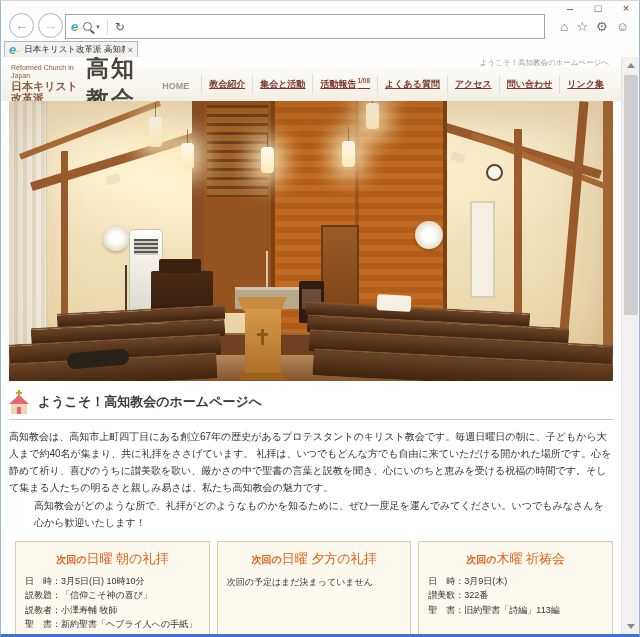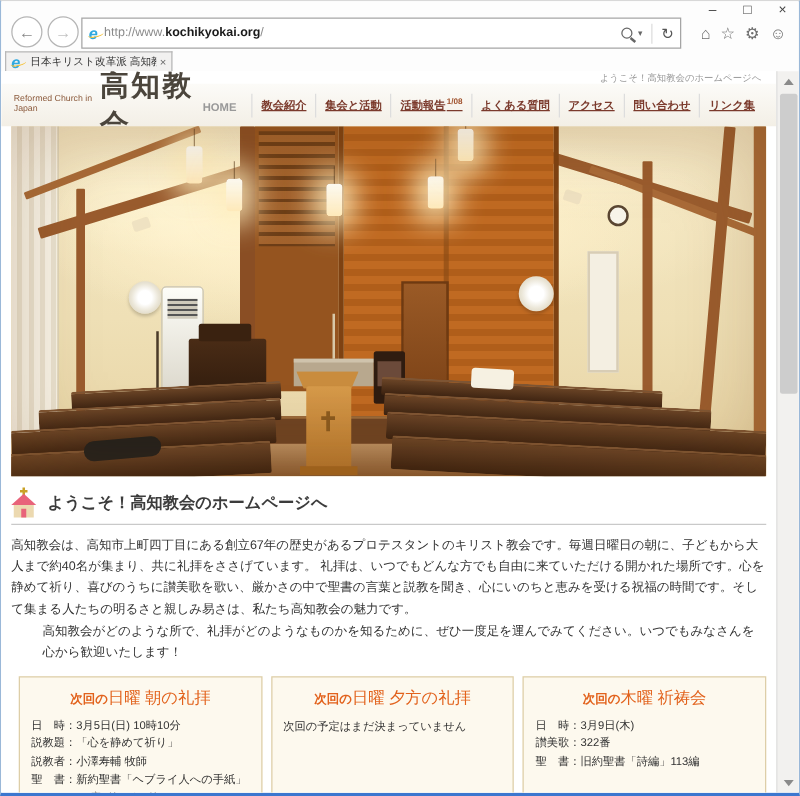--- a/index.html
+++ b/index.html
@@ -101,21 +101,20 @@
       <span>–</span>
       <span>□</span>
       <span>×</span>
     </div>
     <div class="nav-btns">
       <div class="circ">←</div>
       <div class="circ dim">→</div>
     </div>
     <div class="urlbar">
       <span class="ie-e">e<i></i></span>
-      <span class="url-text"><span>http://www.</span><b>kochikyokai.org</b><span>/</span></span>
       <span class="url-tools">
         <span class="mag">
             <i></i>
           </span>
         <span class="caret">▾</span>
         <span class="vsep"></span>
         <span class="refresh">↻</span>
       </span>
     </div>
     <div class="right-icons">
@@ -134,20 +133,21 @@
   </div>
 
   <div class="viewport">
     <div class="pagecol">
 
       <div class="welcome-note">ようこそ！高知教会のホームページへ</div>
 
       <div class="siteheader">
         <div class="logo-stack">
           <span class="logo-en">Reformed Church in Japan</span>
+          <span class="logo-ja">日本キリスト改革派</span>
         </div>
         <div class="site-title">高知教会</div>
         <nav class="mainnav">
           <a class="current">HOME</a>
           <a>教会紹介</a>
           <a>集会と活動</a>
           <a><span>活動報告</span><sup>1/08</sup></a>
           <a>よくある質問</a>
           <a>アクセス</a>
           <a>問い合わせ</a>
@@ -219,21 +219,21 @@
         <span>ようこそ！高知教会のホームページへ</span>
       </div>
 
       <p class="intro">高知教会は、高知市上町四丁目にある創立67年の歴史があるプロテスタントのキリスト教会です。毎週日曜日の朝に、子どもから大人まで約40名が集まり、共に礼拝をささげています。 礼拝は、いつでもどんな方でも自由に来ていただける開かれた場所です。心を静めて祈り、喜びのうちに讃美歌を歌い、厳かさの中で聖書の言葉と説教を聞き、心にいのちと恵みを受ける祝福の時間です。そして集まる人たちの明るさと親しみ易さは、私たち高知教会の魅力です。</p>
       <p class="intro second">高知教会がどのような所で、礼拝がどのようなものかを知るために、ぜひ一度足を運んでみてください。いつでもみなさんを心から歓迎いたします！</p>
 
       <div class="boxes">
         <div class="box">
           <div class="btitle"><span class="tpre">次回の</span><span class="tmain">日曜 朝の礼拝</span></div>
           <div class="brow"><span>日　時：</span><span>3月5日(日) 10時10分</span></div>
-          <div class="brow"><span>説教題：</span><span>「心を静めて祈り」</span></div>
+          <div class="brow"><span>説教題：</span><span>「信仰こそ神の喜び」</span></div>
           <div class="brow"><span>説教者：</span><span>小澤寿輔 牧師</span></div>
           <div class="brow"><span>聖　書：</span><span>新約聖書「ヘブライ人への手紙」11章1節から6節</span></div>
 
         </div>
         <div class="box">
           <div class="btitle"><span class="tpre">次回の</span><span class="tmain">日曜 夕方の礼拝</span></div>
           <div class="bnote">次回の予定はまだ決まっていません</div>
         </div>
         <div class="box">
           <div class="btitle"><span class="tpre">次回の</span><span class="tmain">木曜 祈祷会</span></div>

